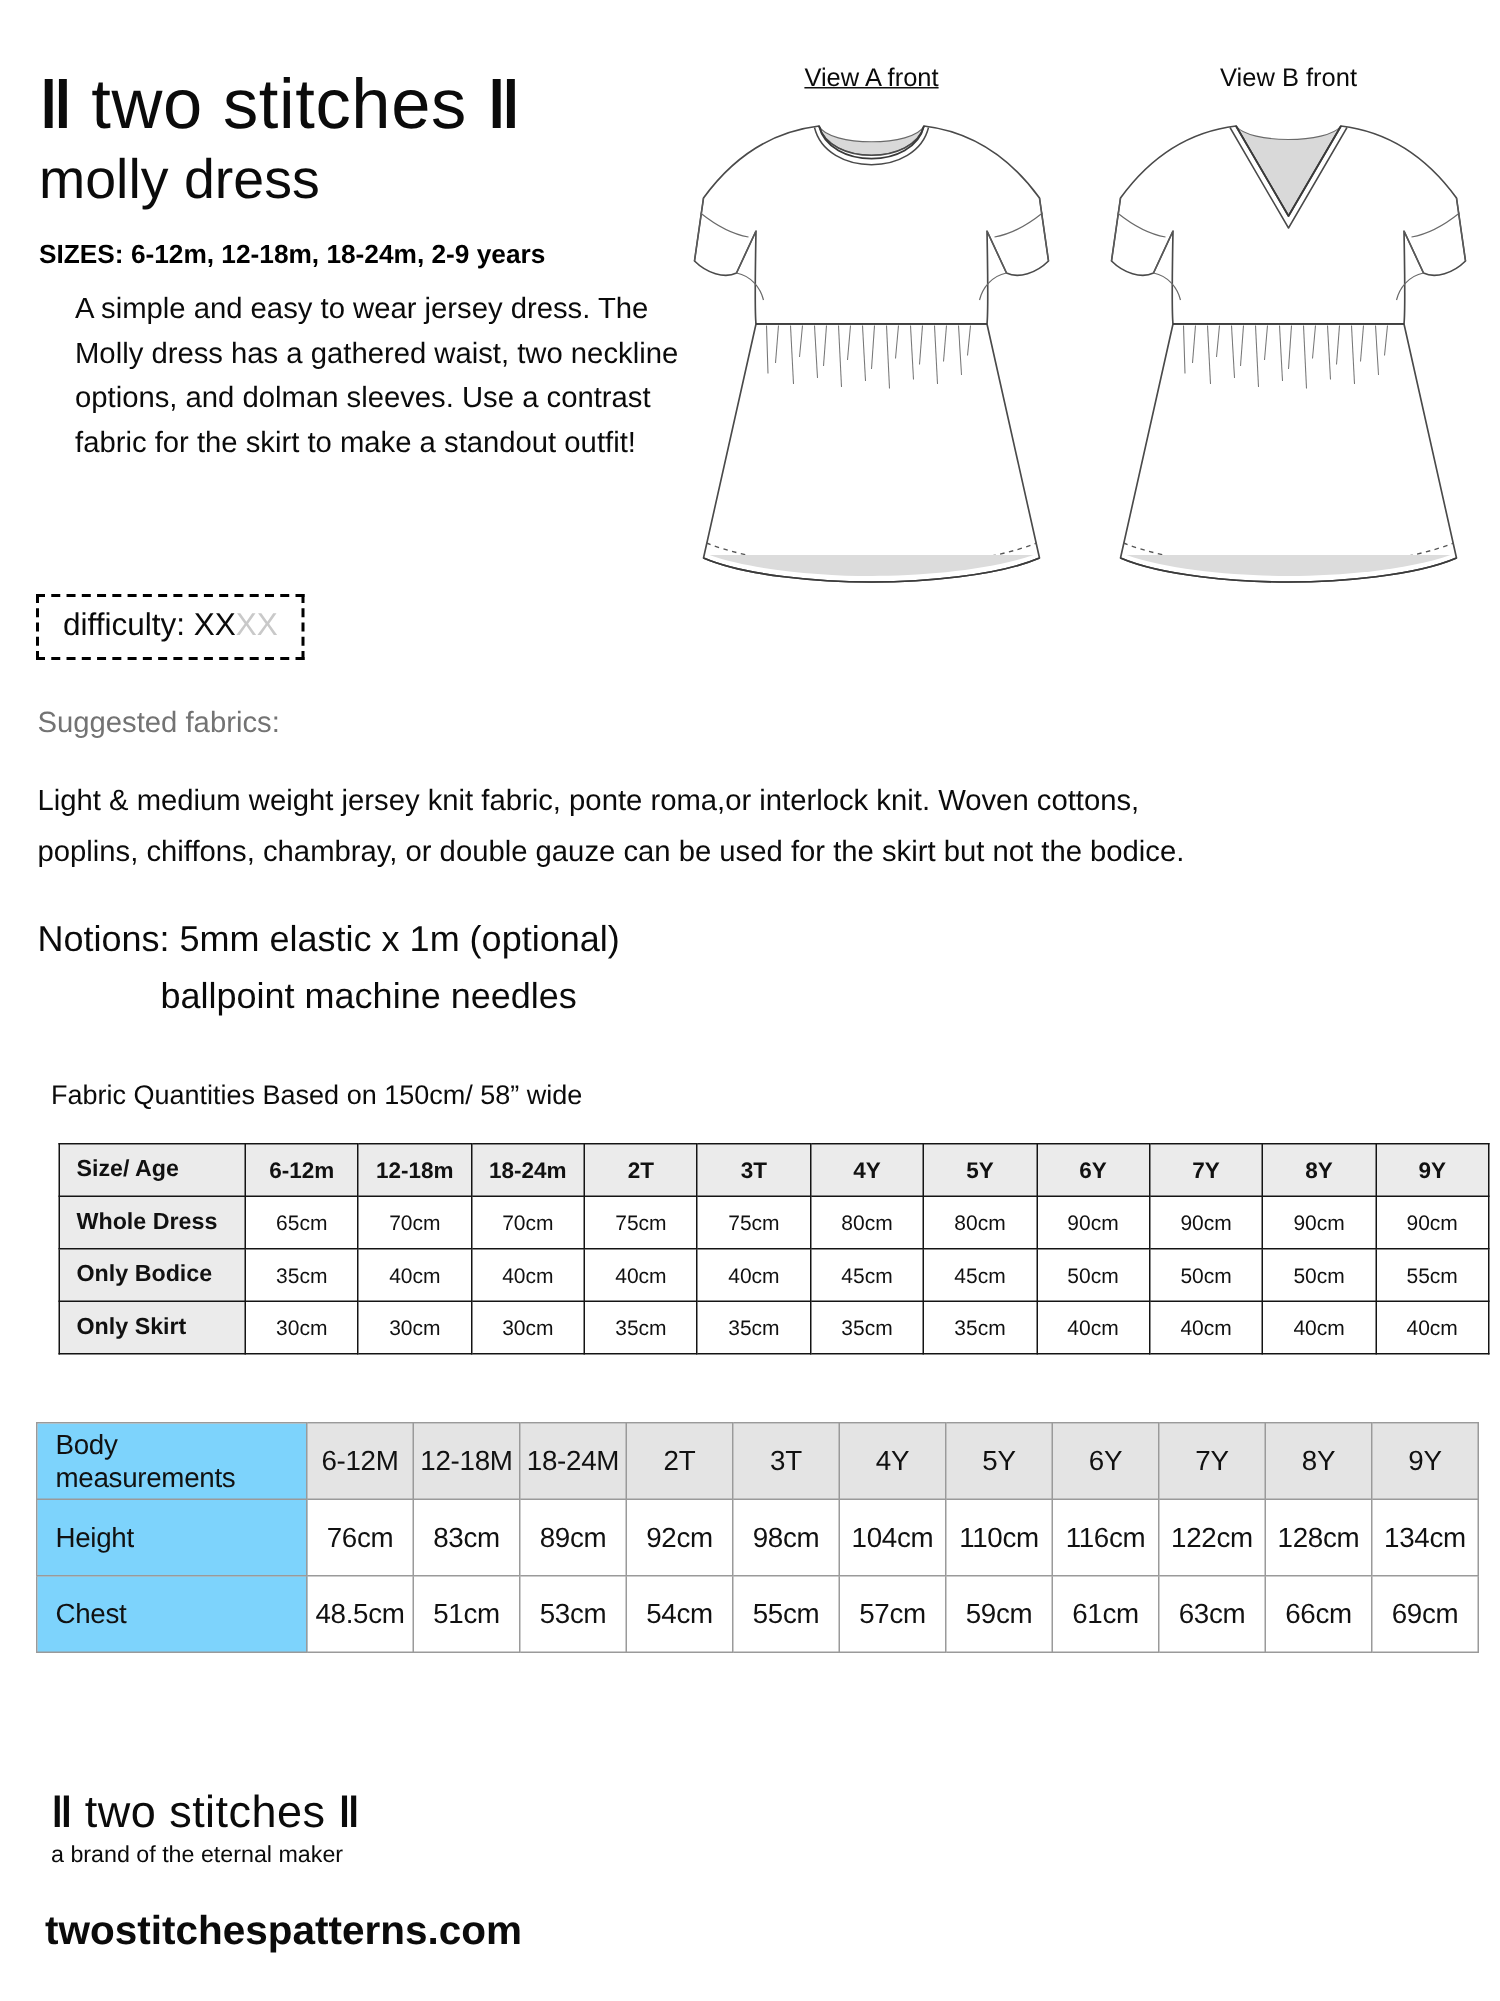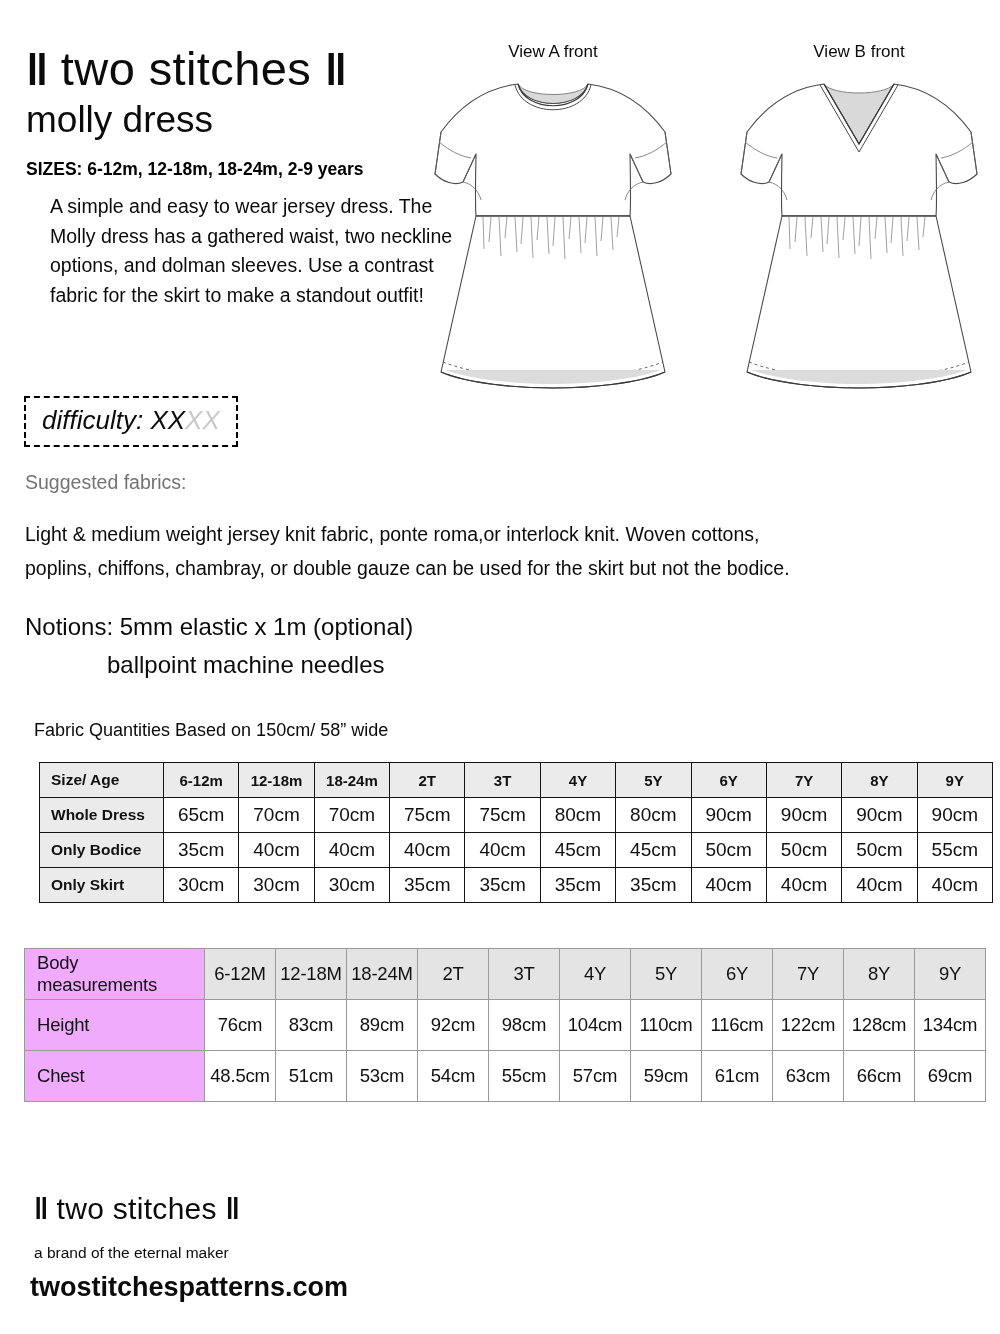--- a/index.html
+++ b/index.html
@@ -61,31 +61,30 @@
   
   #difficulty-box {
     position: absolute;
     left: 24px;
     top: 396px;
     border: 2.5px dashed #000000;
     padding: 7px 16px 9px 16px;
     display: inline-block;
   }
   .difficulty-text {
-    font-size: 26px;
+    font-size: 21px;
     font-weight: 400;
     white-space: nowrap;
     color: #0b0b0b;
-    font-style: italic;
   }
   .difficulty-text .x-off { color: #c9c9c9; }
 
   
   .view-panel { position: absolute; top: 42px; }
-  #view-a-panel { left: 424px; width: 258px; }
+  #view-a-panel { left: 452px; width: 258px; text-decoration: underline; }
   #view-b-panel { left: 730px; width: 258px; }
   .view-caption {
     text-align: center;
     font-size: 17px;
     font-weight: 400;
     color: #0b0b0b;
     margin-bottom: 4px;
   }
   .dress-svg { display: block; margin: 0 auto; }
 
@@ -143,21 +142,21 @@
     table-layout: fixed;
   }
   table.grid td, table.grid th {
     border: 1.6px solid #141414;
     text-align: center;
     vertical-align: middle;
     font-weight: 400;
   }
   #fabric-table td, #fabric-table th {
     height: 35px;
-    font-size: 19px;
+    font-size: 14px;
     color: #111;
   }
   #fabric-table thead th { background: #ebebeb; font-weight: 700; font-size: 15px; }
   #fabric-table thead th.rowhead,
   #fabric-table tbody th.rowhead {
     background: #ebebeb;
     font-weight: 700;
     text-align: left;
     padding-left: 11px;
     font-size: 15.5px;
@@ -176,40 +175,40 @@
     height: 51px;
     font-size: 18.5px;
     text-align: center;
     vertical-align: middle;
     font-weight: 400;
     color: #111;
     letter-spacing: -0.2px;
   }
   #body-table thead th { background: #e4e4e4; }
   #body-table th.rowhead {
-    background: #f0abfc;
+    background: #7dd3fc;
     text-align: left;
     padding-left: 12px;
   }
   #body-table col.c-label { width: 180px; }
 
   
   #footer-block { position: absolute; left: 34px; top: 1192px; }
   .footer-logo {
     font-size: 30px;
     font-weight: 300;
     letter-spacing: 0.3px;
     white-space: nowrap;
     color: #0b0b0b;
   }
   .footer-logo .bars { font-weight: 700; letter-spacing: -0.5px; font-size: 29px; }
   .footer-tagline {
     font-size: 15.5px;
     font-weight: 400;
-    margin-top: 18px;
+    margin-top: 2px;
     color: #0b0b0b;
   }
   #footer-url {
     position: absolute;
     left: 30px;
     top: 1272px;
     font-size: 27px;
     font-weight: 700;
     color: #0b0b0b;
   }

